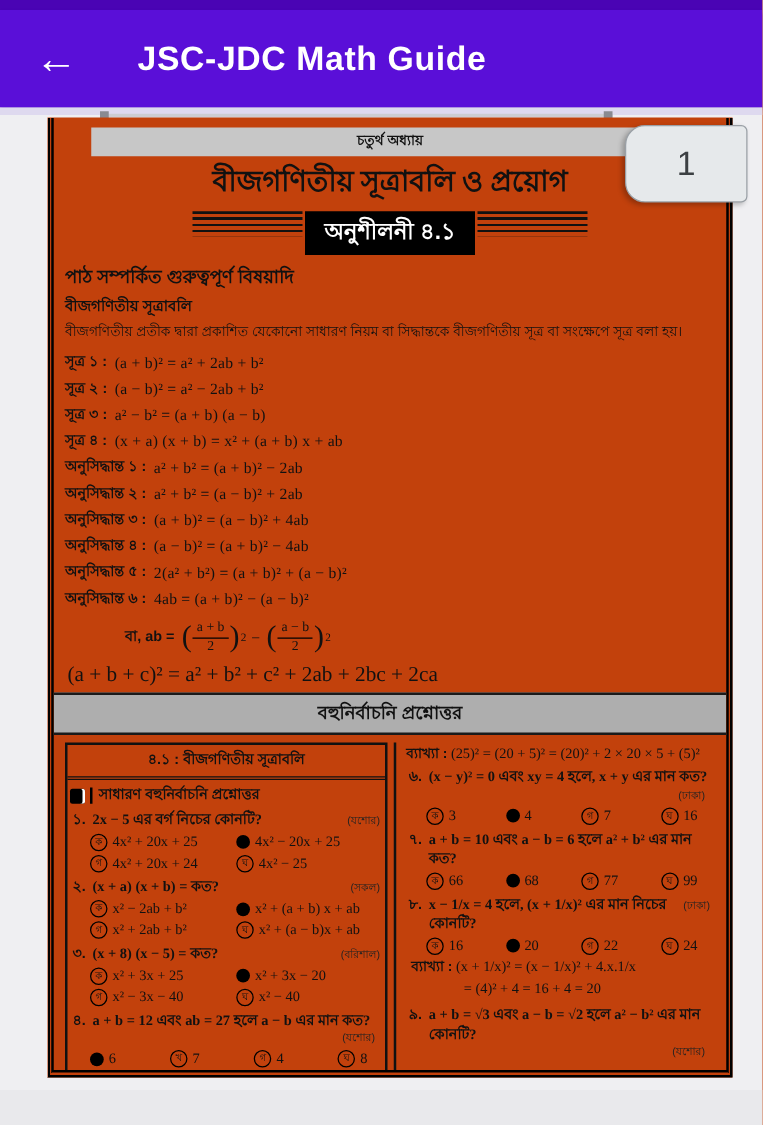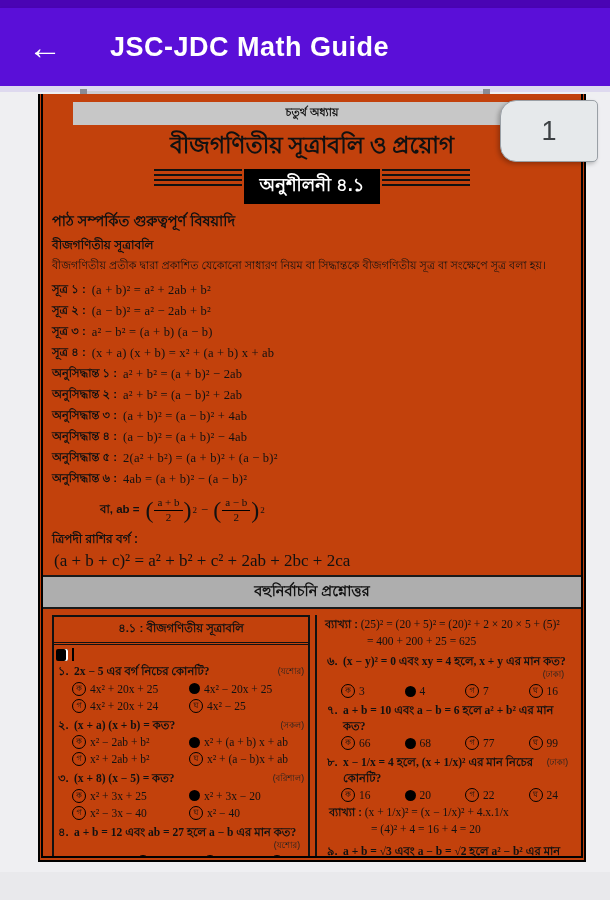--- a/index.html
+++ b/index.html
@@ -207,32 +207,32 @@
     <span style="margin:0 4px">−</span>
     <span class="bigp">(</span>
     <span class="frac">
       <span class="num">a − b</span>
       <span class="den">2</span>
     </span>
     <span class="bigp">)</span>
       <sup>2</sup>
   </div>
 
-  <div class="tri-head">ত্রিপদী রাশির বর্গ :</div>
   <div class="tri-f">(a + b + c)² = a² + b² + c² + 2ab + 2bc + 2ca</div>
 
   <div class="mcqbar">বহুনির্বাচনি প্রশ্নোত্তর</div>
 
   <div class="cols">
     <div class="col-left">
       <div class="leftbox">
         <div class="leftbox-title">৪.১ : বীজগণিতীয় সূত্রাবলি</div>
         <div class="subrow">
           <span class="sq-icon"></span>
           <span class="vbar"></span>
+          <span class="t">সাধারণ বহুনির্বাচনি প্রশ্নোত্তর</span>
         </div>
         <div id="left-questions">
             <div class="q">
               <div class="q-head">
                 <span class="q-num">১.</span>
                 <span class="q-text">2x − 5 এর বর্গ নিচের কোনটি?</span>
                 <span class="q-board">(যশোর)</span>
               </div>
               <div class="opts grid2">
                 <span class="opt">
@@ -327,21 +327,20 @@
                   <span>8</span>
                 </span>
               </div>
             </div>
           </div>
       </div>
     </div>
     <div class="col-right">
       <div class="expl">
         <div><span class="lbl">ব্যাখ্যা :</span> <span>(25)² = (20 + 5)² = (20)² + 2 × 20 × 5 + (5)²</span></div>
-        <div class="l2">= 400 + 200 + 25 = 625</div>
       </div>
       <div id="right-questions">
           <div class="q">
             <div class="q-head">
               <span class="q-num">৬.</span>
               <span class="q-text">(x − y)² = 0 এবং xy = 4 হলে, x + y এর মান কত?</span>
             </div>
             <div class="board-line">(ঢাকা)</div>
             <div class="opts row4">
               <span class="opt">

